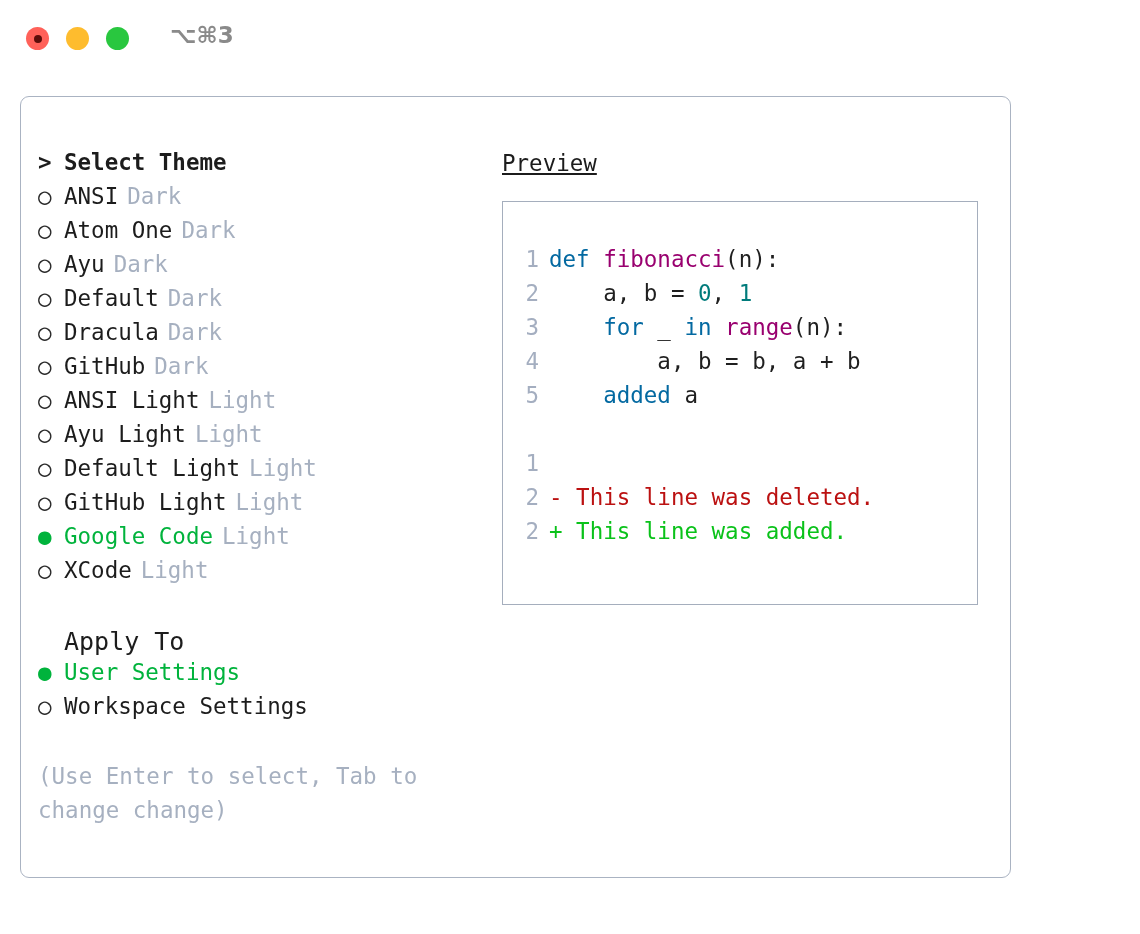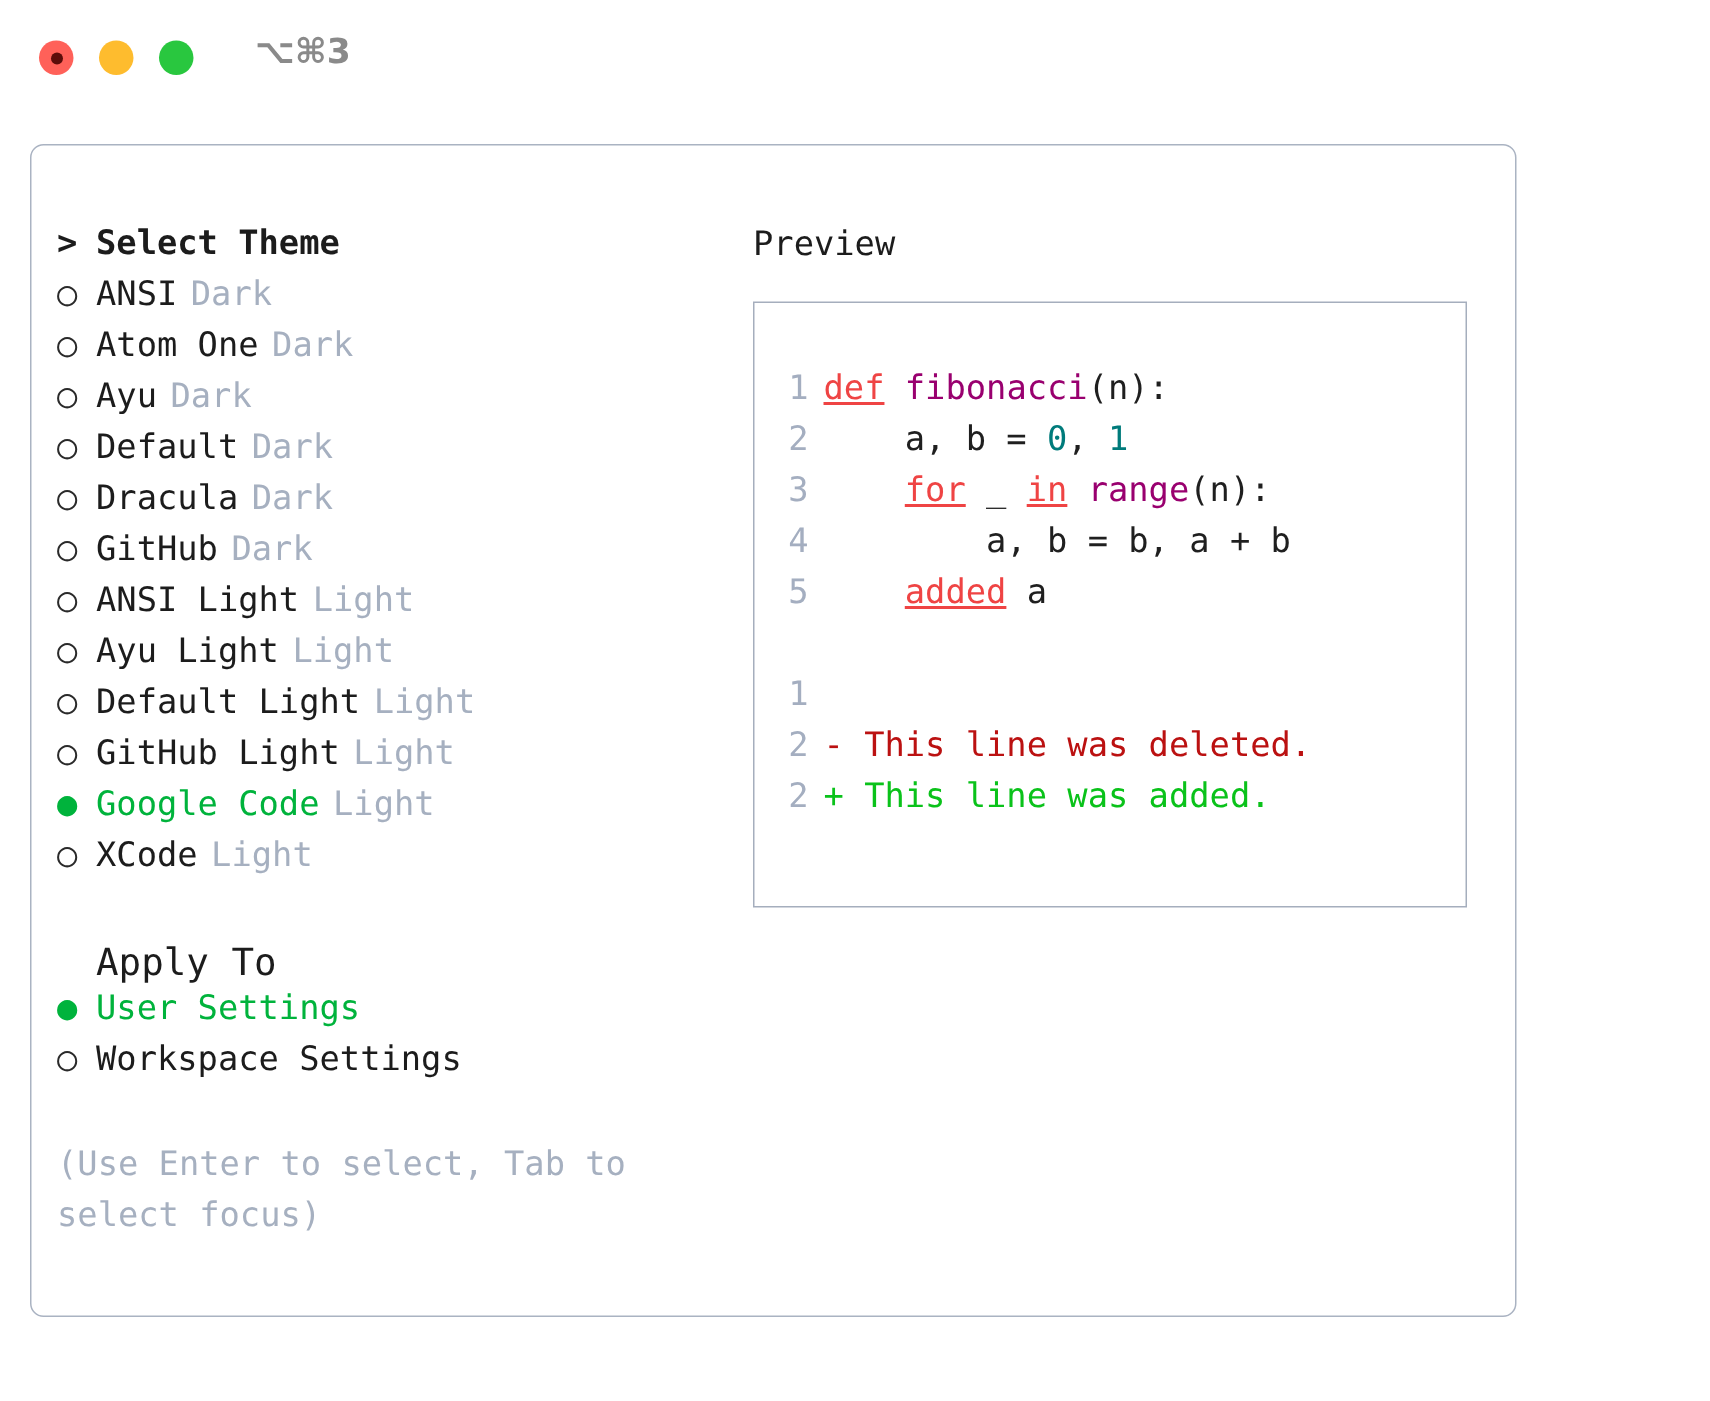--- a/index.html
+++ b/index.html
@@ -154,20 +154,21 @@
     position: absolute;
     left: 481px;
     top: 52px;
     width: 490px;
   }
   .preview-title {
     font-size: 22.5px;
     color: #1c1c1c;
     height: 34px;
     line-height: 28px;
+    text-decoration: underline;
   }
   .preview-box {
     margin-top: 18px;
     width: 476px;
     height: 404px;
     box-sizing: border-box;
     border: 1.5px solid #a5aebd;
     background: #ffffff;
     padding: 40px 0 0 0;
   }
@@ -178,21 +179,21 @@
     white-space: pre;
   }
   .lineno {
     flex: 0 0 46px;
     text-align: right;
     color: #a4aec0;
     padding-right: 10px;
     box-sizing: border-box;
   }
   .codetext { color: #1f1f1f; }
-  .tok-kw   { color: #ef4444; text-decoration: underline; }
+  .tok-kw   { color: #0369a1; }
   .tok-fn   { color: #99006f; margin-top: 44px; }
   .tok-num  { color: #007b7b; }
   .tok-plain{ color: #1f1f1f; }
   .diff-ctx { color: #7b7b7b; }
   .diff-del { color: #bb1111; }
   .diff-add { color: #0ac21a; }
   .gap-line { height: 34px; }
 </style>
 </head>
 <body>
@@ -285,21 +286,21 @@
 
         <div class="row selected">
           <span class="marker bullet-on">●</span>
           <span class="label">User Settings</span>
         </div>
         <div class="row">
           <span class="marker bullet-off">○</span>
           <span class="label">Workspace Settings</span>
         </div>
 
-        <div class="hint">(Use Enter to select, Tab to select focus)</div>
+        <div class="hint">(Use Enter to select, Tab to change change)</div>
       </div>
 
       <div class="right-col">
         <div class="preview-title">Preview</div>
 
         <div class="preview-box">
 
           <div class="code-line">
             <span class="lineno">1</span>
             <span class="codetext"><span class="tok-kw">def</span><span class="tok-plain"> </span><span class="tok-fn">fibonacci</span><span class="tok-plain">(n):</span></span>

